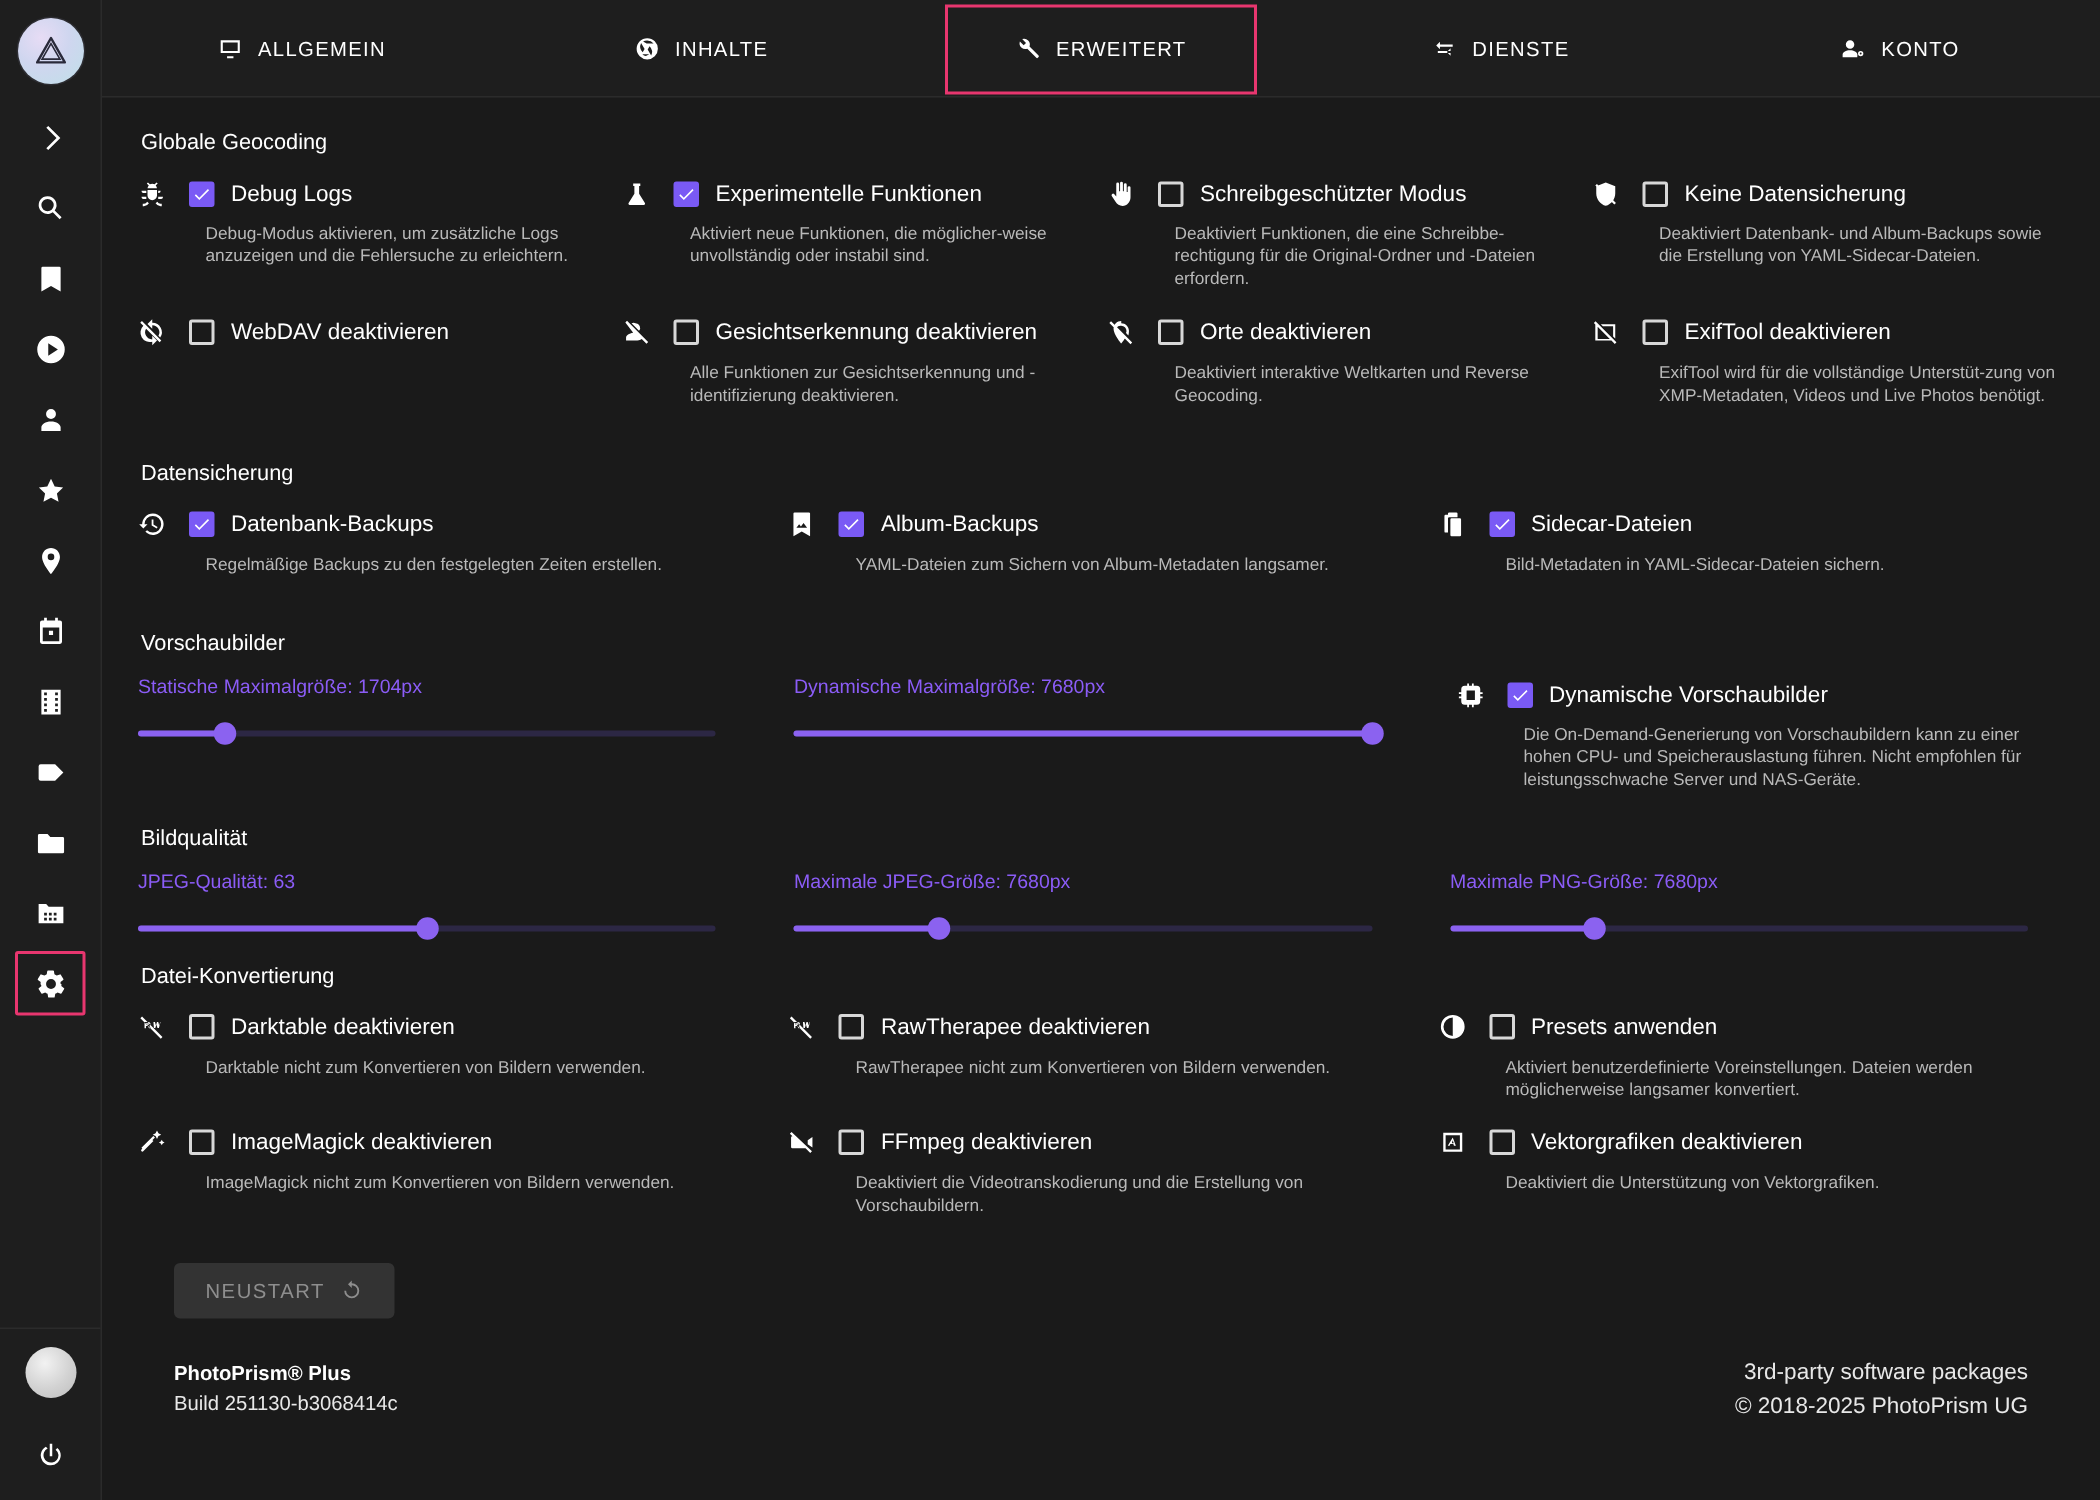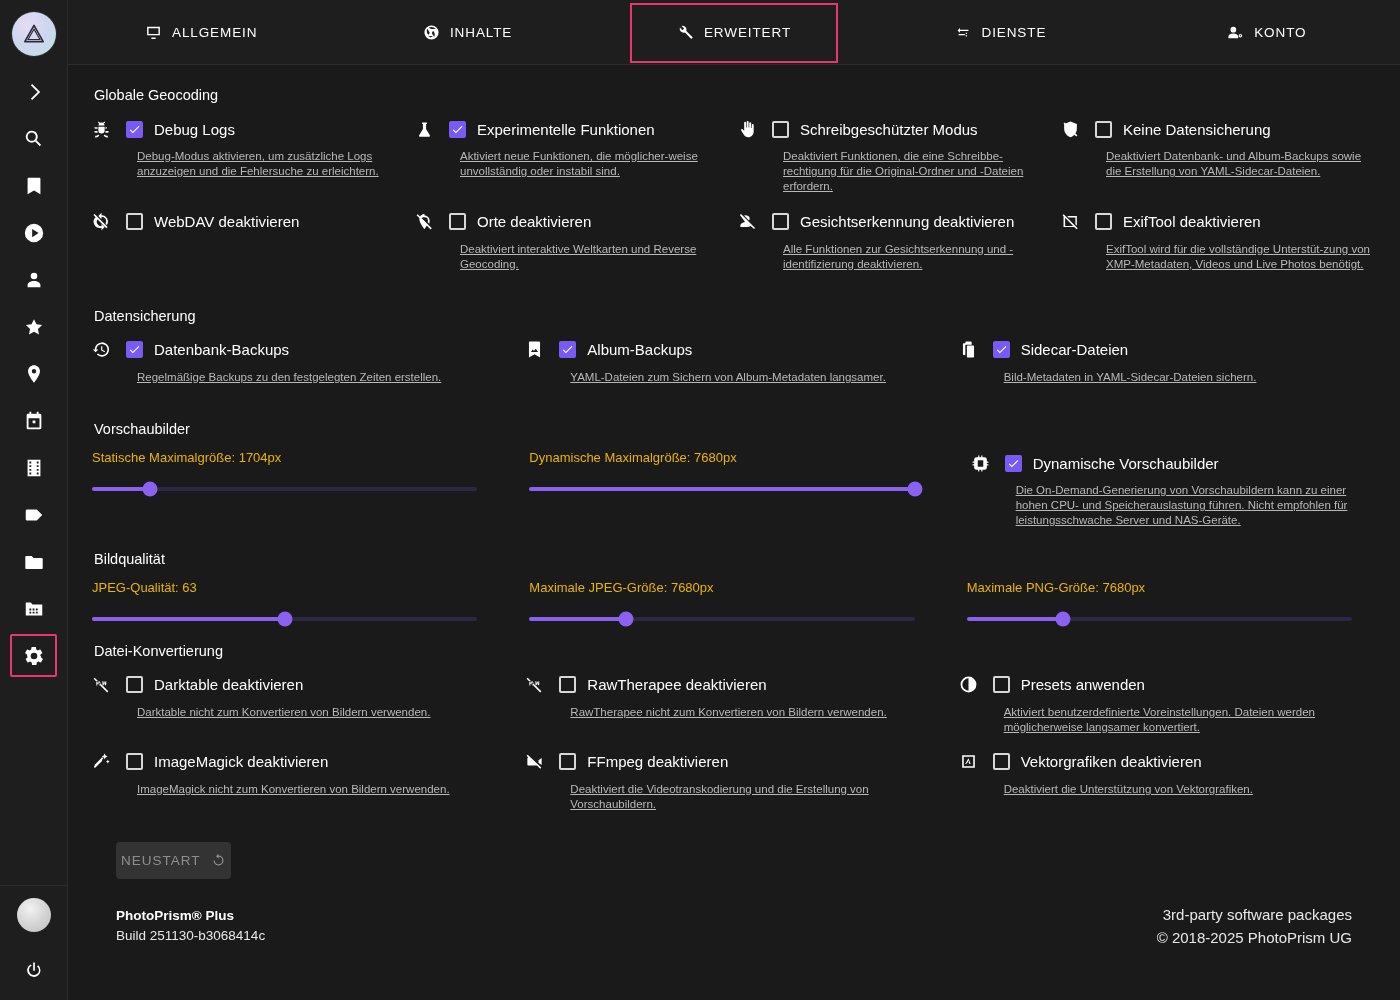--- a/index.html
+++ b/index.html
@@ -97,49 +97,49 @@
   .cb {
     width: 17px; height: 17px; flex: 0 0 17px; border-radius: 2px;
     display: flex; align-items: center; justify-content: center; cursor: pointer;
   }
   .cb.off { border: 2px solid #d8d8d8; background: transparent; }
   .cb.on { background: #7a5af5; border: 2px solid #7a5af5; }
   .cb.on svg { width: 13px; height: 13px; fill: #ffffff; display: block; }
   .opt-label { font-size: 15px; color: #ffffff; margin-left: 11px; line-height: 1; }
   .opt-desc {
     font-size: 11.5px; color: #b9b9b9; line-height: 1.32;
-    margin-left: 45px; margin-top: 7px; max-width: 290px; text-decoration: underline;
+    margin-left: 45px; margin-top: 7px; max-width: 290px;
   }
   .opt-desc.wide { max-width: 380px; }
   .opt-desc.w2 { max-width: 400px; }
 
   
   .slider-row { display: grid; grid-template-columns: repeat(3, 1fr); column-gap: 28px; align-items: start; }
   .slider-cell { padding-right: 24px; }
-  .slider-label { font-size: 13px; color: #eab308; margin-bottom: 22px; }
+  .slider-label { font-size: 13px; color: #8b5cf6; margin-bottom: 22px; }
   .track {
     position: relative; height: 4px; border-radius: 2px;
     background: #2c2744; width: 100%;
   }
   .fill { position: absolute; left: 0; top: 0; height: 4px; border-radius: 2px; background: #8b62f0; }
   .thumb {
     position: absolute; top: 50%; width: 15px; height: 15px; border-radius: 50%;
     background: #8b62f0; transform: translate(-50%, -50%); cursor: pointer;
   }
 
   .pv-right { padding-left: 4px; }
   .pv-right .opt-desc { max-width: 395px; margin-left: 45px; }
 
   
   .footer { padding: 16px 24px 18px 24px; }
   .restart-btn {
     display: inline-flex; align-items: center; gap: 10px;
     background: #333333; color: #8e8e8e;
     border: none; border-radius: 4px;
-    padding: 11px 5px; font-size: 13.5px; letter-spacing: 1px;
+    padding: 11px 21px; font-size: 13.5px; letter-spacing: 1px;
     font-family: "Liberation Sans", sans-serif; cursor: pointer;
     text-transform: uppercase;
   }
   .restart-btn svg { width: 15px; height: 15px; fill: #8e8e8e; }
   .footmeta { display: flex; justify-content: space-between; align-items: center; margin-top: 24px; }
   .fl { font-size: 13.5px; line-height: 1.55; }
   .fl .b { font-weight: bold; color: #ffffff; }
   .fl .n { color: #e8e8e8; }
   .fr { text-align: right; font-size: 15px; line-height: 1.55; color: #e8e8e8; }
 </style>
@@ -347,40 +347,40 @@
             </span>
             <span class="cb off"></span>
             <span class="opt-label">WebDAV deaktivieren</span>
           </div>
         </div>
 
         <div class="opt">
           <div class="opt-head">
             <span class="opt-icon">
               <svg viewBox="0 0 24 24">
+                  <path d="M2.4 3.8 3.8 2.4l17.8 17.8-1.4 1.4-4-4C14.8 18.5 13 19 11 19H3v-2.3c0-2 2.6-3.7 6-4.2L2.4 3.8zM11 4.5a3.8 3.8 0 0 1 2.9 6.3L7.6 4.5A3.8 3.8 0 0 1 11 4.5z"></path>
+                </svg>
+            </span>
+            <span class="cb off"></span>
+            <span class="opt-label">Gesichtserkennung deaktivieren</span>
+          </div>
+          <div class="opt-desc">Alle Funktionen zur Gesichtserkennung und -identifizierung deaktivieren.</div>
+        </div>
+
+        <div class="opt">
+          <div class="opt-head">
+            <span class="opt-icon">
+              <svg viewBox="0 0 24 24">
                   <path d="M12 2.5c-3.6 0-6.5 2.9-6.5 6.5 0 4.9 6.5 12.5 6.5 12.5s1.8-2.1 3.5-5L7.9 8.4A4.3 4.3 0 0 1 12 6.6a4.4 4.4 0 0 1 4.4 4.4c0 .6-.1 1.2-.4 1.7l2 2c.3-1.2.5-2.5.5-3.7 0-3.6-2.9-6.5-6.5-6.5zM3.4 2.8 2 4.2l17.8 17.8 1.4-1.4z"></path>
                 </svg>
             </span>
             <span class="cb off"></span>
             <span class="opt-label">Orte deaktivieren</span>
           </div>
           <div class="opt-desc">Deaktiviert interaktive Weltkarten und Reverse Geocoding.</div>
-        </div>
-
-        <div class="opt">
-          <div class="opt-head">
-            <span class="opt-icon">
-              <svg viewBox="0 0 24 24">
-                  <path d="M2.4 3.8 3.8 2.4l17.8 17.8-1.4 1.4-4-4C14.8 18.5 13 19 11 19H3v-2.3c0-2 2.6-3.7 6-4.2L2.4 3.8zM11 4.5a3.8 3.8 0 0 1 2.9 6.3L7.6 4.5A3.8 3.8 0 0 1 11 4.5z"></path>
-                </svg>
-            </span>
-            <span class="cb off"></span>
-            <span class="opt-label">Gesichtserkennung deaktivieren</span>
-          </div>
-          <div class="opt-desc">Alle Funktionen zur Gesichtserkennung und -identifizierung deaktivieren.</div>
         </div>
 
         <div class="opt">
           <div class="opt-head">
             <span class="opt-icon">
               <svg viewBox="0 0 24 24">
                   <path d="M3.4 2.8 2 4.2l1.2 1.2V19h13.6l2.8 2.8 1.4-1.4zM5.2 7.4 15.4 17.6H5.2zm2.6-2.2H20v12.1l-1.8-1.8V7H9.6z"></path>
                 </svg>
             </span>
             <span class="cb off"></span>

